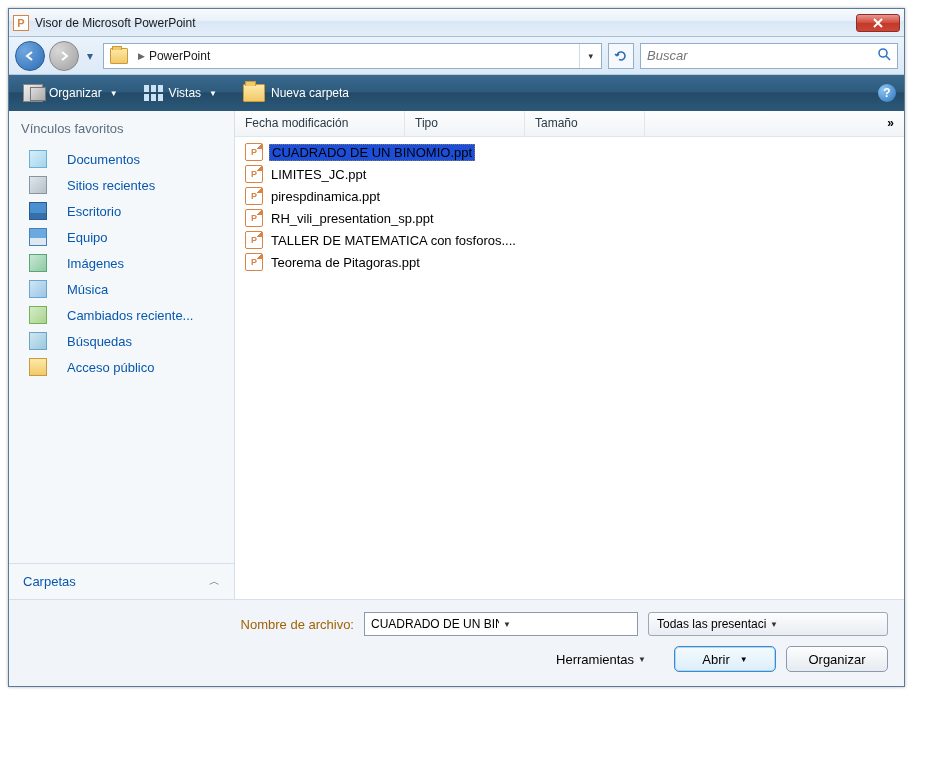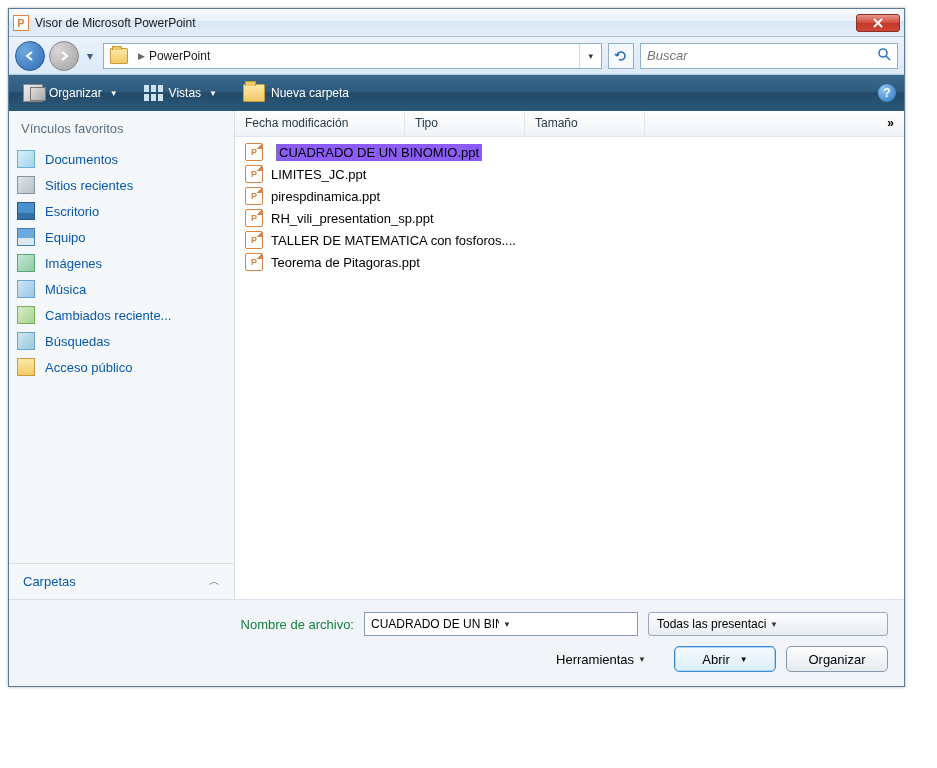--- a/index.html
+++ b/index.html
@@ -32,46 +32,46 @@
 .tb-views { display: grid; grid-template-columns: repeat(3, 5px); grid-template-rows: repeat(2, 7px); gap: 2px; }
 .tb-views span { background: #cde3f5; }
 .tb-folder { width: 22px; height: 18px; background: linear-gradient(to bottom, #fde9a8, #f2c968); border: 1px solid #c99a3a; border-radius: 1px; position: relative; }
 .tb-folder::before { content: ''; position: absolute; top: -4px; left: 1px; width: 9px; height: 4px; background: #f2c968; border: 1px solid #c99a3a; border-bottom: none; }
 .tb-drop { font-size: 8px; margin-left: 2px; }
 .help-icon { margin-left: auto; width: 18px; height: 18px; border-radius: 50%; background: radial-gradient(circle at 30% 30%, #8ec5f0, #2a74c0); color: #fff; display: flex; align-items: center; justify-content: center; font-weight: bold; font-size: 12px; }
 .body { display: flex; height: 488px; }
 .sidebar { width: 226px; background: #f4f8fb; border-right: 1px solid #d6e0ea; display: flex; flex-direction: column; }
 .sidebar-header { padding: 10px 12px 8px; color: #5c6e80; font-size: 13px; }
 .sidebar-list { padding: 2px 0; }
-.sidebar-item { display: flex; align-items: center; padding: 4px 8px; gap: 10px; color: #0857ae; font-size: 13px; cursor: pointer; }
+.sidebar-item { display: flex; align-items: center; padding: 4px 20px; gap: 20px; color: #0857ae; font-size: 13px; cursor: pointer; }
 .si-icon { width: 18px; height: 18px; display: flex; align-items: center; justify-content: center; flex-shrink: 0; }
 .ico-doc { background: linear-gradient(135deg, #d7eef9, #a5d4ec); border: 1px solid #6bb0d6; }
 .ico-recent { background: linear-gradient(135deg, #e0e6ea, #b4c0c8); border: 1px solid #8895a0; }
 .ico-desktop { background: linear-gradient(180deg, #4890d0 60%, #3570a8 60%); border: 1px solid #2a5a8a; }
 .ico-computer { background: linear-gradient(180deg, #6aaae0 55%, #dde8f0 55%); border: 1px solid #4880b8; }
 .ico-images { background: linear-gradient(135deg, #c8e8d4, #8ccaa4); border: 1px solid #5aa575; }
 .ico-music { background: linear-gradient(135deg, #cfe5f5, #9ac6e6); border: 1px solid #6aa5d0; }
 .ico-changed { background: linear-gradient(135deg, #d5ebc8, #a8d48e); border: 1px solid #78b058; }
 .ico-search { background: linear-gradient(135deg, #d0e6f2, #9ac8e0); border: 1px solid #6aa5c8; }
 .ico-public { background: linear-gradient(to bottom, #fde9a8, #f2c968); border: 1px solid #c99a3a; }
 .sidebar-footer { margin-top: auto; border-top: 1px solid #d6e0ea; padding: 10px 14px; display: flex; align-items: center; justify-content: space-between; color: #0857ae; font-size: 13px; }
 .chevron-up { color: #3a5a7a; font-size: 11px; }
 .filepane { flex: 1; background: #fff; display: flex; flex-direction: column; }
 .columns { display: flex; border-bottom: 1px solid #e0e6ec; height: 26px; background: linear-gradient(to bottom, #fdfdfd, #f1f4f7); }
 .col { padding: 5px 10px; border-right: 1px solid #e0e6ec; color: #2a3a4a; font-size: 12px; }
 .col-more { padding: 5px 10px; margin-left: auto; font-weight: bold; }
 .filelist { padding: 4px 6px; }
 .file-row { display: flex; align-items: center; gap: 6px; padding: 2px 4px; }
-.file-row.selected .file-name { border: 1px dotted #7a7a7a; background: #8b5cf6; padding: 0 2px; margin-left: 7px; }
+.file-row.selected .file-name { border: 1px dotted #7a7a7a; background: #1d4ed8; padding: 0 2px; }
 .file-icon { width: 18px; height: 18px; background: #fff; border: 1px solid #d98344; border-radius: 2px; display: flex; align-items: center; justify-content: center; color: #d98344; font-size: 9px; font-weight: bold; position: relative; }
 .file-icon::after { content: ''; position: absolute; top: 0; right: 0; width: 5px; height: 5px; background: linear-gradient(135deg, transparent 48%, #d98344 50%); }
 .file-name { font-size: 13px; padding: 1px 2px; }
 .footer { background: #f1f5f9; border-top: 1px solid #d6e0ea; padding: 12px 16px 14px; }
 .footer-row { display: flex; align-items: center; justify-content: flex-end; gap: 10px; margin-bottom: 10px; }
-.footer-label { color: #15803d; font-size: 13px; }
+.footer-label { color: #a16207; font-size: 13px; }
 .filename-box { width: 274px; height: 24px; border: 1px solid #8a9aac; background: #fff; display: flex; align-items: center; padding: 0 6px; }
 .filename-box span { flex: 1; white-space: nowrap; overflow: hidden; }
 .filter-box { width: 240px; height: 24px; border: 1px solid #9aa8b8; background: linear-gradient(to bottom, #fdfdfd, #e8edf2); display: flex; align-items: center; padding: 0 8px; border-radius: 3px; }
 .filter-box span { flex: 1; white-space: nowrap; overflow: hidden; }
 .small-drop { font-size: 8px; color: #333; margin-left: 4px; }
 .footer-buttons { display: flex; align-items: center; justify-content: flex-end; gap: 10px; }
 .tools-link { display: flex; align-items: center; margin-right: 18px; font-size: 13px; }
 .btn { width: 102px; height: 26px; border: 1px solid #8a9aac; background: linear-gradient(to bottom, #fdfdfd, #e6ebf0); border-radius: 5px; display: flex; align-items: center; justify-content: center; font-size: 13px; }
 .btn.primary { border: 1px solid #3a8ad0; box-shadow: inset 0 0 0 1px #aed6f5; background: linear-gradient(to bottom, #f5fafe, #dceefa); }
 </style>

